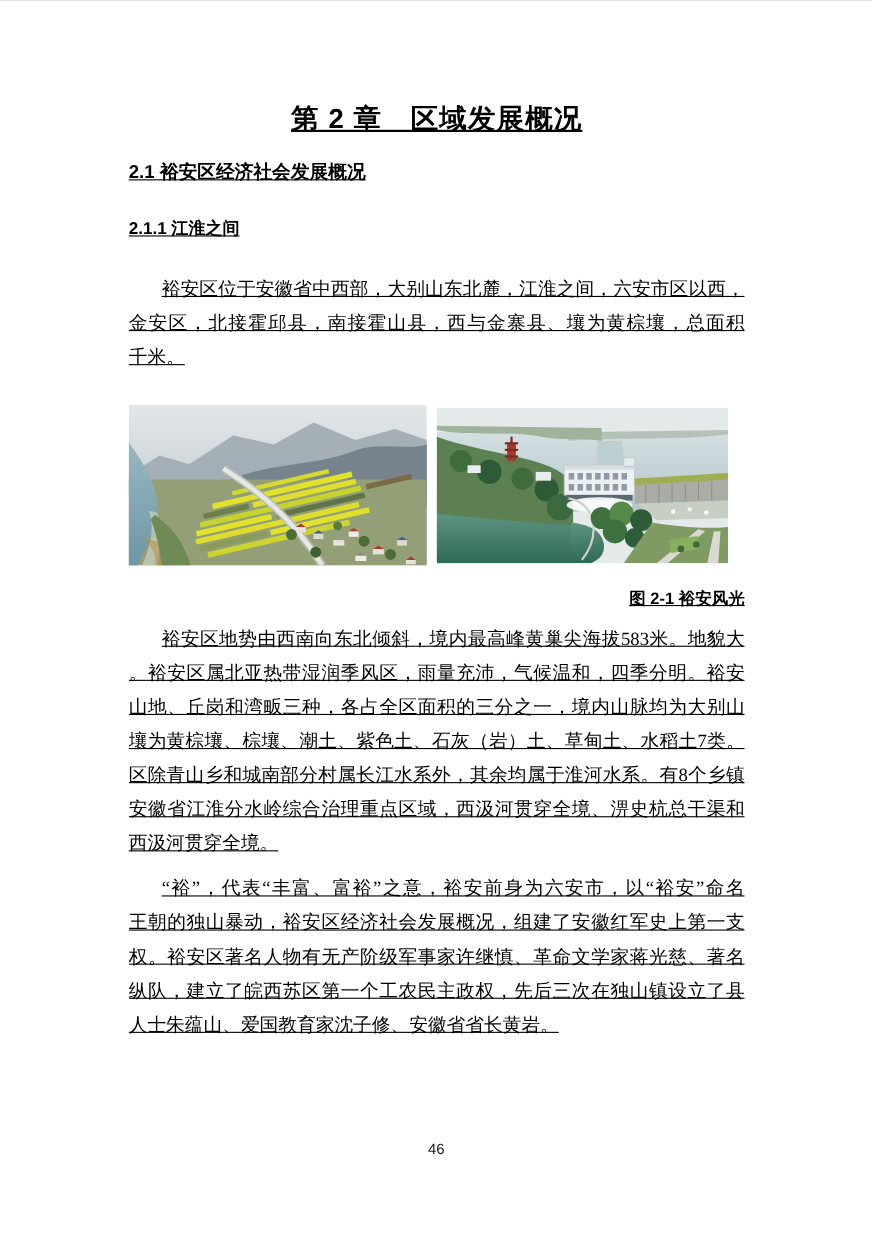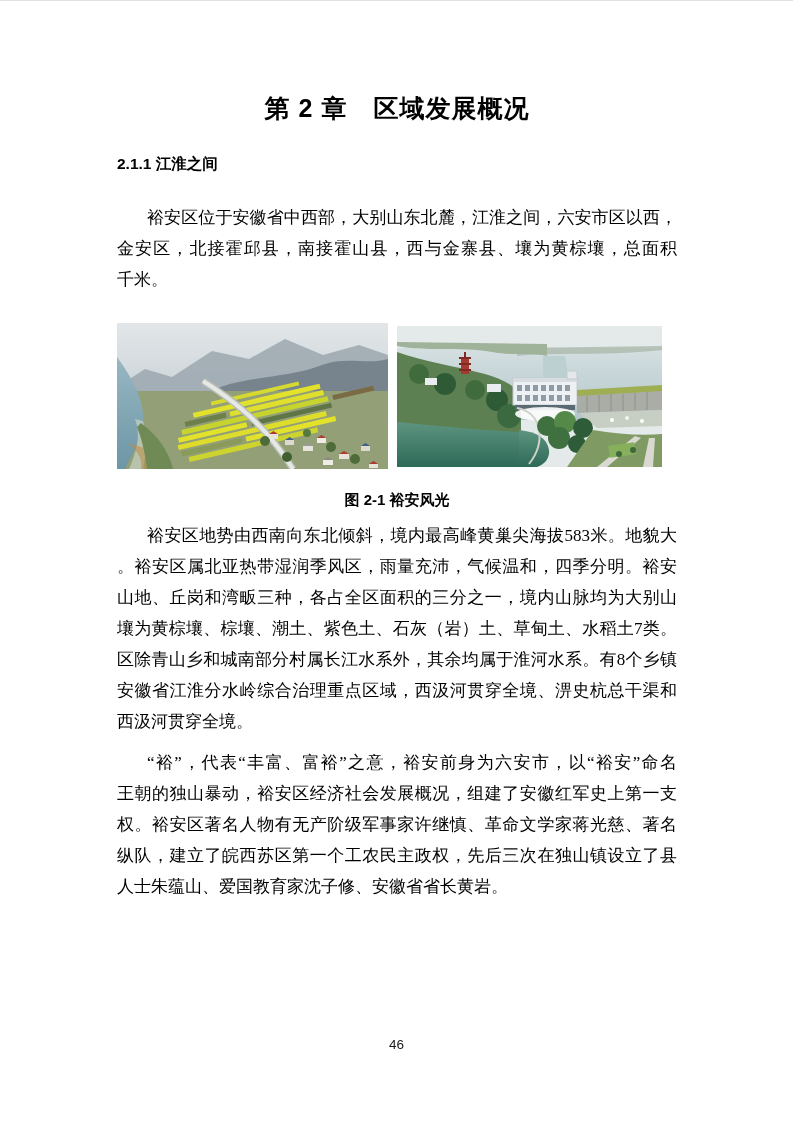--- a/index.html
+++ b/index.html
@@ -2,21 +2,21 @@
 <html><head>
 <meta charset="utf-8">
 <style>
   html,body { margin:0; padding:0; background:#ffffff; }
   .page {
     position:relative; width:793px; height:1122px; margin:0 auto;
     background:#fff; overflow:hidden; box-sizing:border-box;
     border-top:1px solid #e2e2e2;
     font-family:"Liberation Serif","DejaVu Serif",serif; color:#000;
   }
-  .content { position:absolute; left:117px; top:0; width:560px; }
+  .content { position:absolute; left:117px; top:0; width:560px;text-decoration:underline; }
   .chapter-title {
     margin:92px 0 0; text-align:center;
     font:bold 25px/31px "Liberation Sans","DejaVu Sans",sans-serif;
     letter-spacing:1px;
   }
   .section-heading {
     margin:21px 0 0;
     font:bold 17px/24px "Liberation Sans","DejaVu Sans",sans-serif;
   }
   .subsection-heading {
@@ -31,36 +31,37 @@
     height:31px; line-height:31px; font-size:17px; overflow:hidden;
     text-align:justify; text-align-last:justify; text-justify:inter-character;
   }
   .line.indent { padding-left:30px; }
   .line.short { text-align-last:left; }
   .figures { display:flex; gap:9px; margin-top:28px; align-items:flex-start; }
   .figures figure { margin:0; }
   .photo-left  { width:271px; height:146px; display:block; }
   .photo-right { width:265px; height:141px; display:block; margin-top:3px; }
   .figure-caption {
-    margin-top:20px; text-align:center;
+    margin-top:20px; text-align:right;
     font:bold 15px/22px "Liberation Sans","DejaVu Sans",sans-serif;
   }
   .page-number {
     position:absolute; left:0; right:0; top:1036px; text-align:center;
     font:13.5px/16px "Liberation Sans","DejaVu Sans",sans-serif; color:#1a1a1a;
   }
 </style>
 </head>
 <body>
 
 <div class="page">
   <div class="content">
 
     <h1 class="chapter-title">第 2 章　区域发展概况</h1>
 
+    <h2 class="section-heading">2.1 裕安区经济社会发展概况</h2>
 
     <h3 class="subsection-heading">2.1.1 江淮之间</h3>
 
     <div class="para p1">
       <div class="line indent">裕安区位于安徽省中西部，大别山东北麓，江淮之间，六安市区以西，东接</div>
       <div class="line">金安区，北接霍邱县，南接霍山县，西与金寨县、壤为黄棕壤，总面积1926平方</div>
       <div class="line short">千米。</div>
     </div>
 
     <div class="figures">

